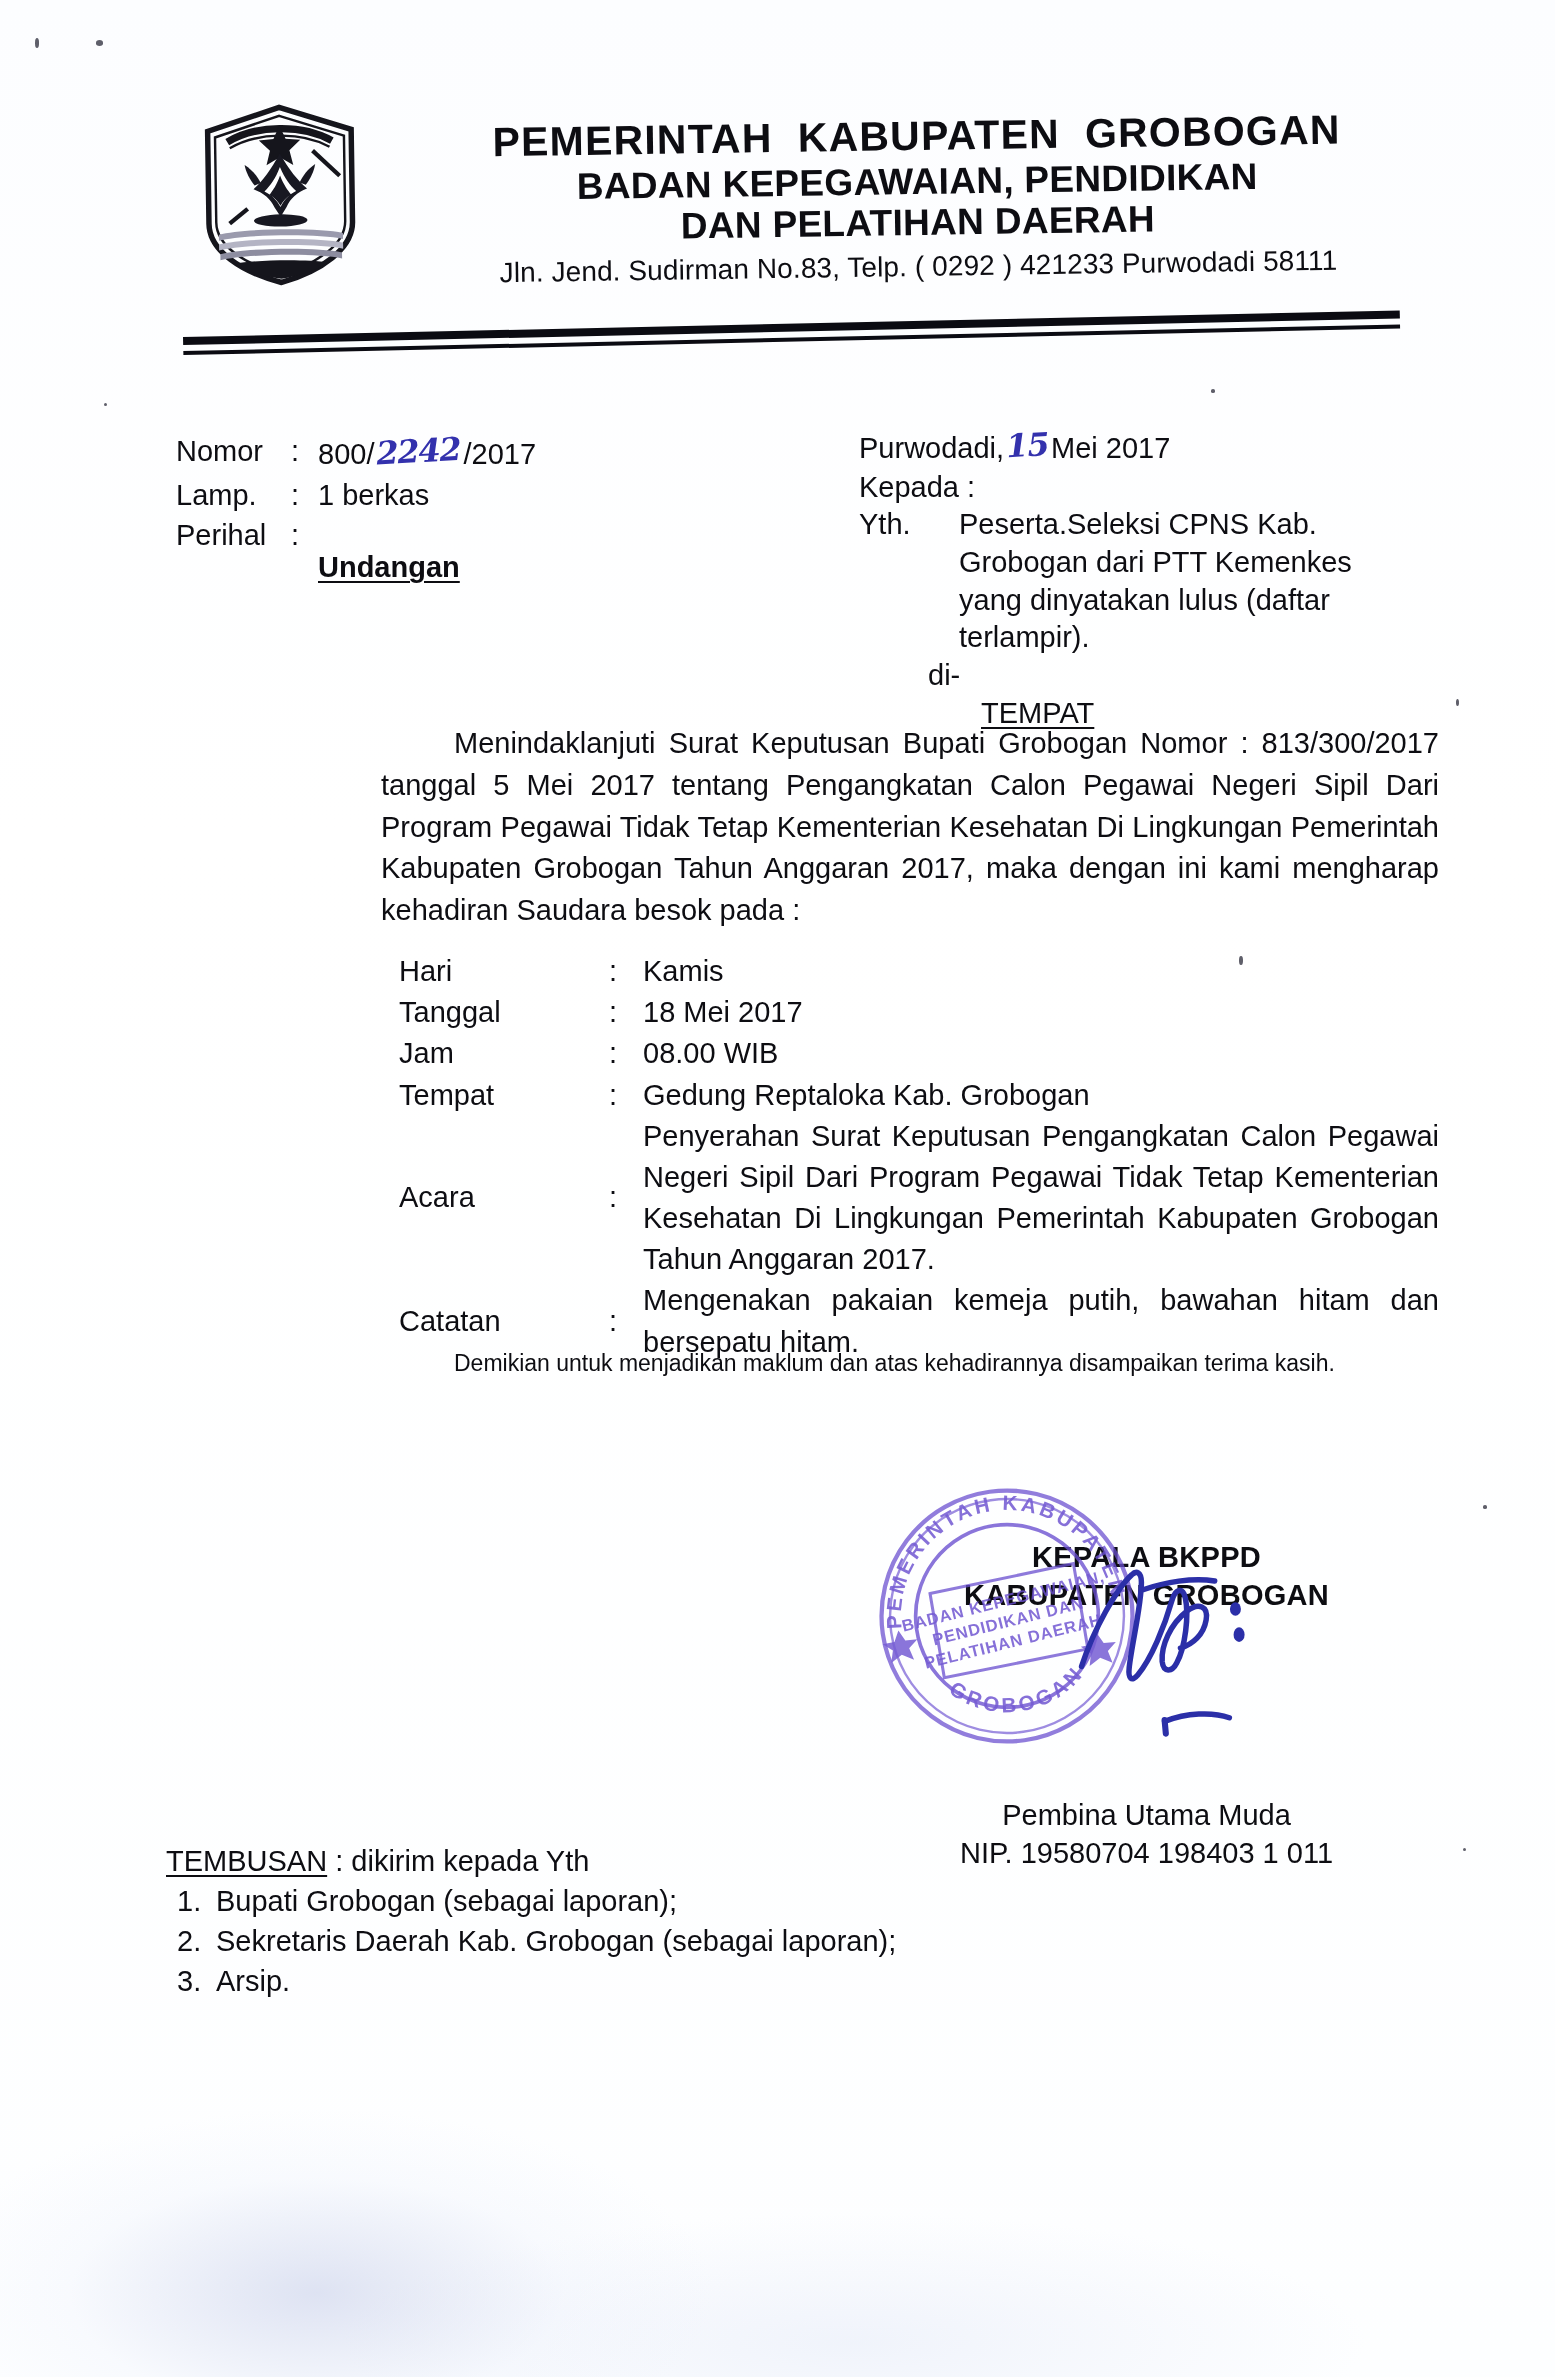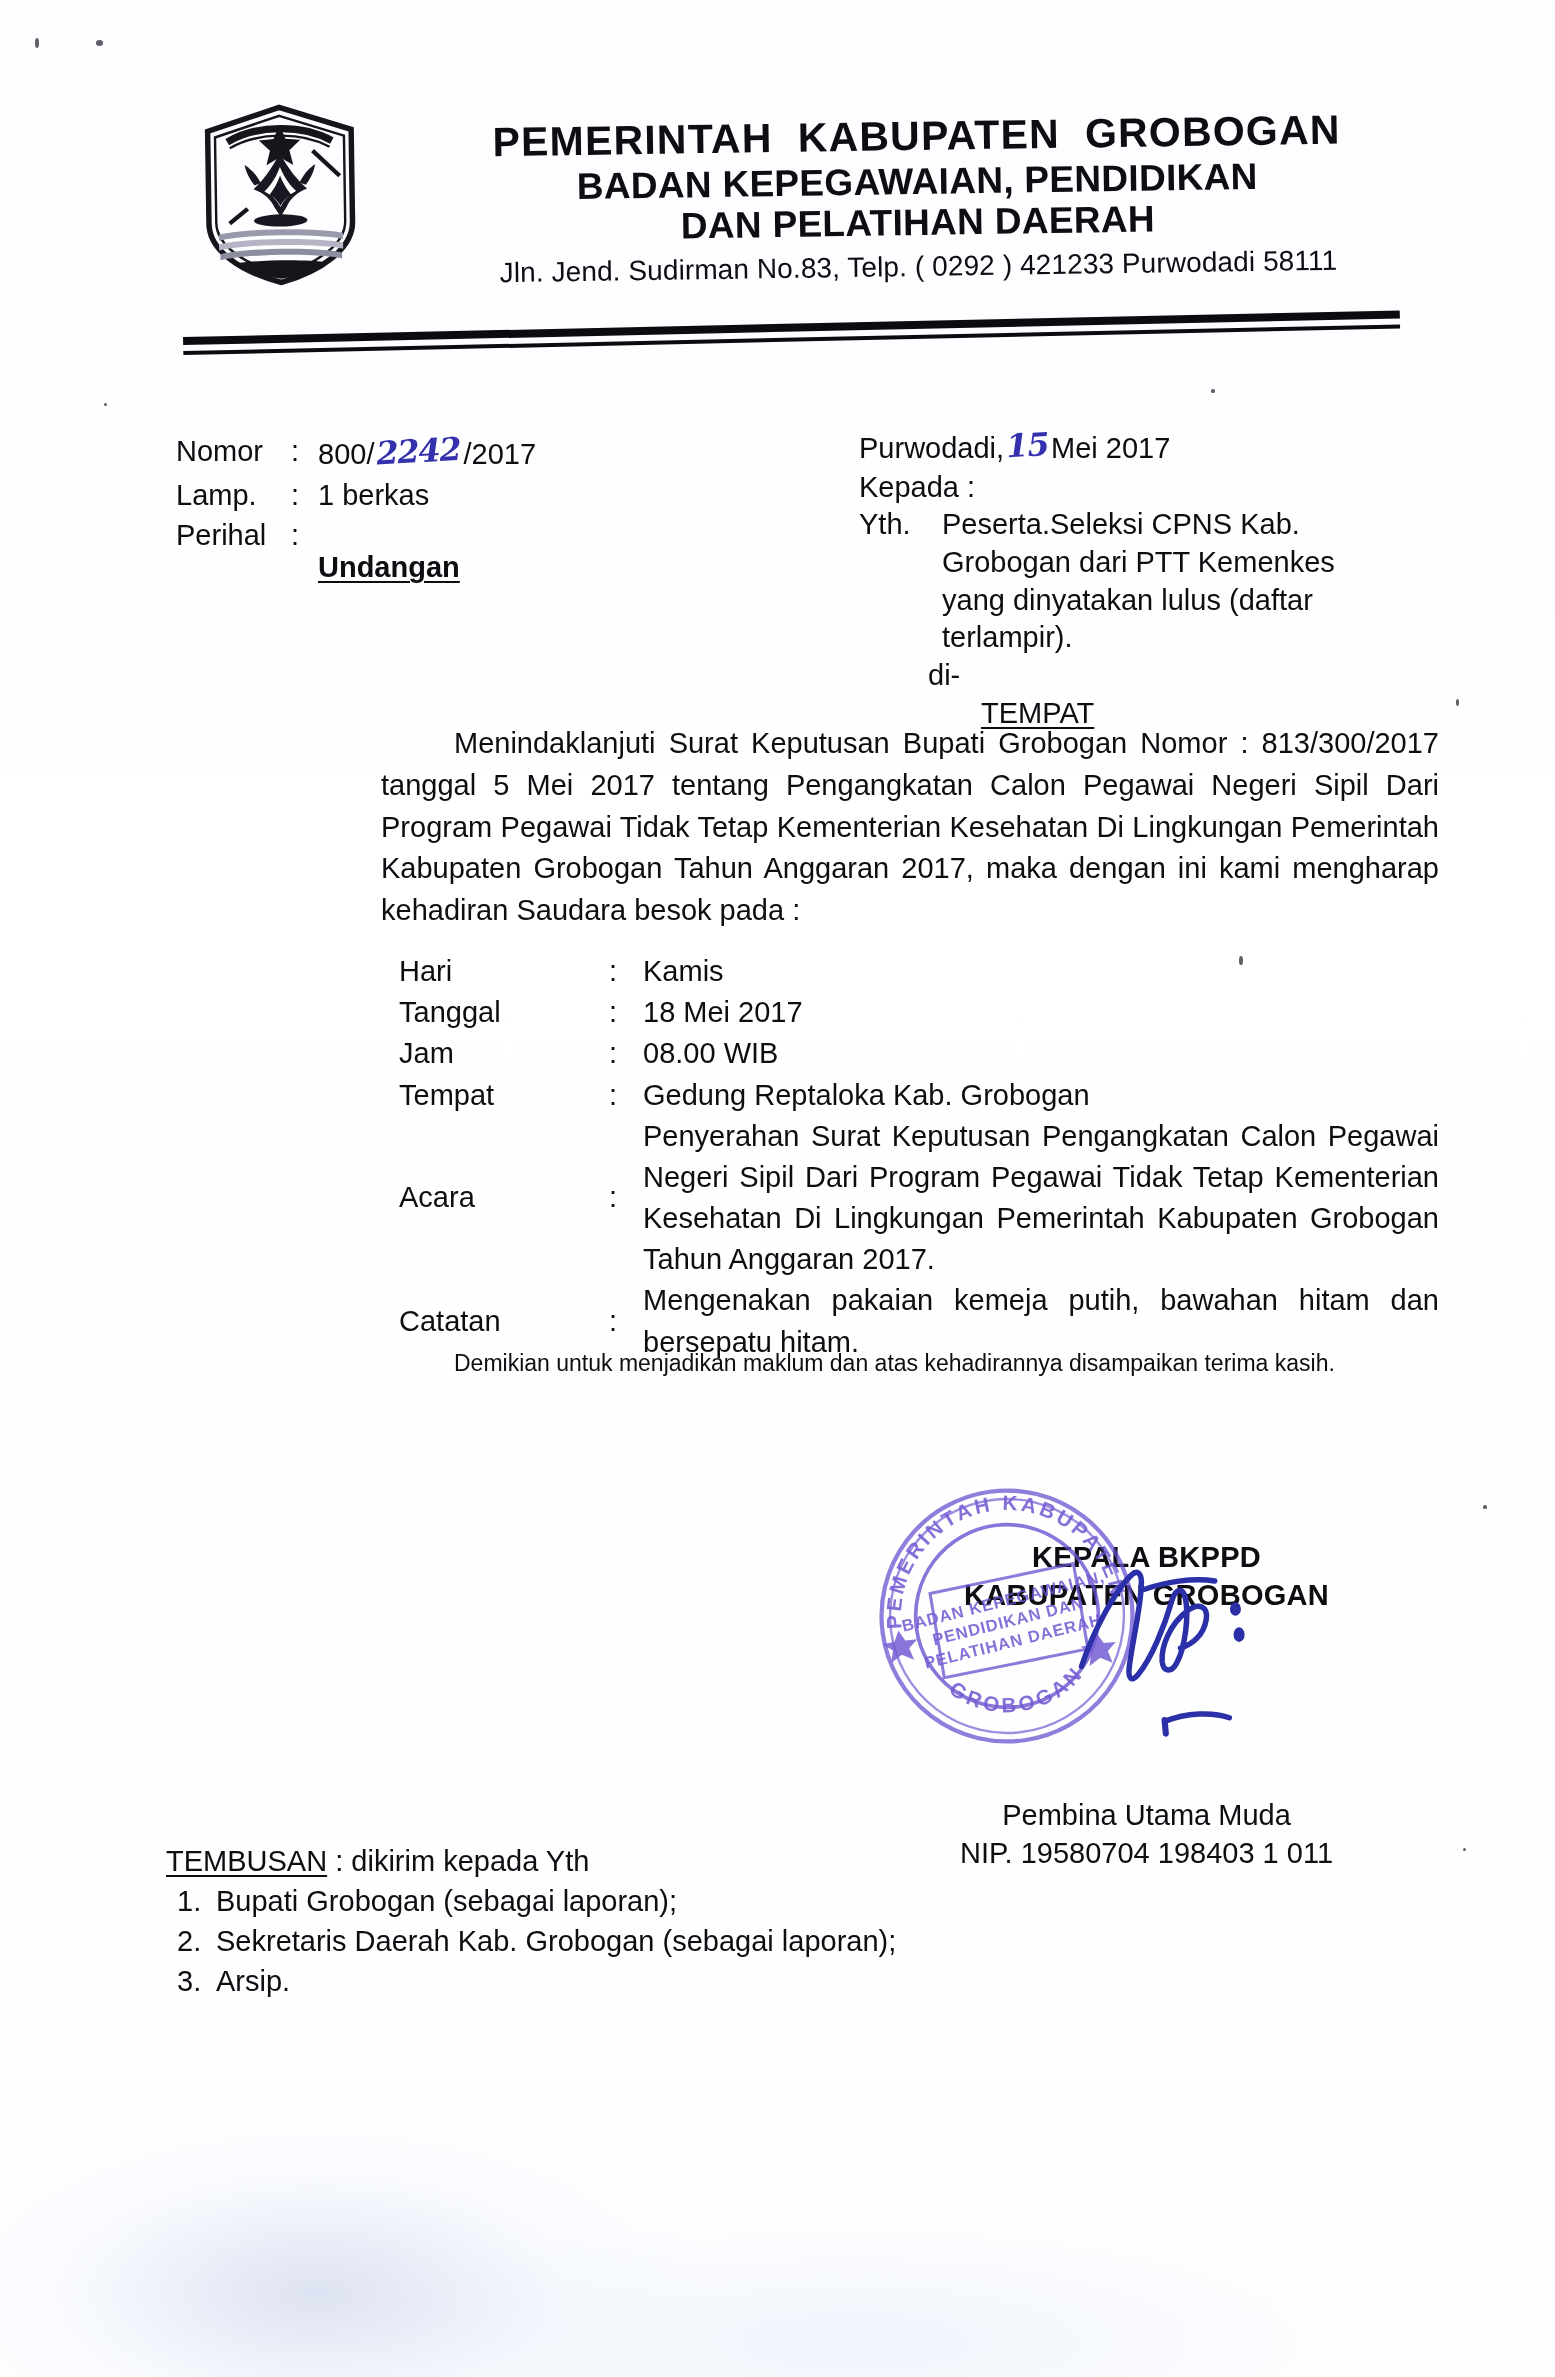--- a/index.html
+++ b/index.html
@@ -132,21 +132,21 @@
     position: absolute;
     left: 859px;
     top: 427px;
     font-size: 29px;
     line-height: 1.30;
     width: 549px;
   }
   .addr-line { white-space: nowrap; }
   .addr-yth { display: flex; }
   .addr-yth-label { width: 83px; }
-  .addr-yth-body { width: 445px; white-space: normal; }
+  .addr-yth-body { width: 445px; white-space: normal; margin-left: 17px; }
   .addr-di { margin-left: 69px; }
   .addr-tempat { margin-left: 122px; }
 
   
   .body-para {
     position: absolute;
     left: 381px;
     top: 723px;
     width: 1058px;
     font-size: 29px;

